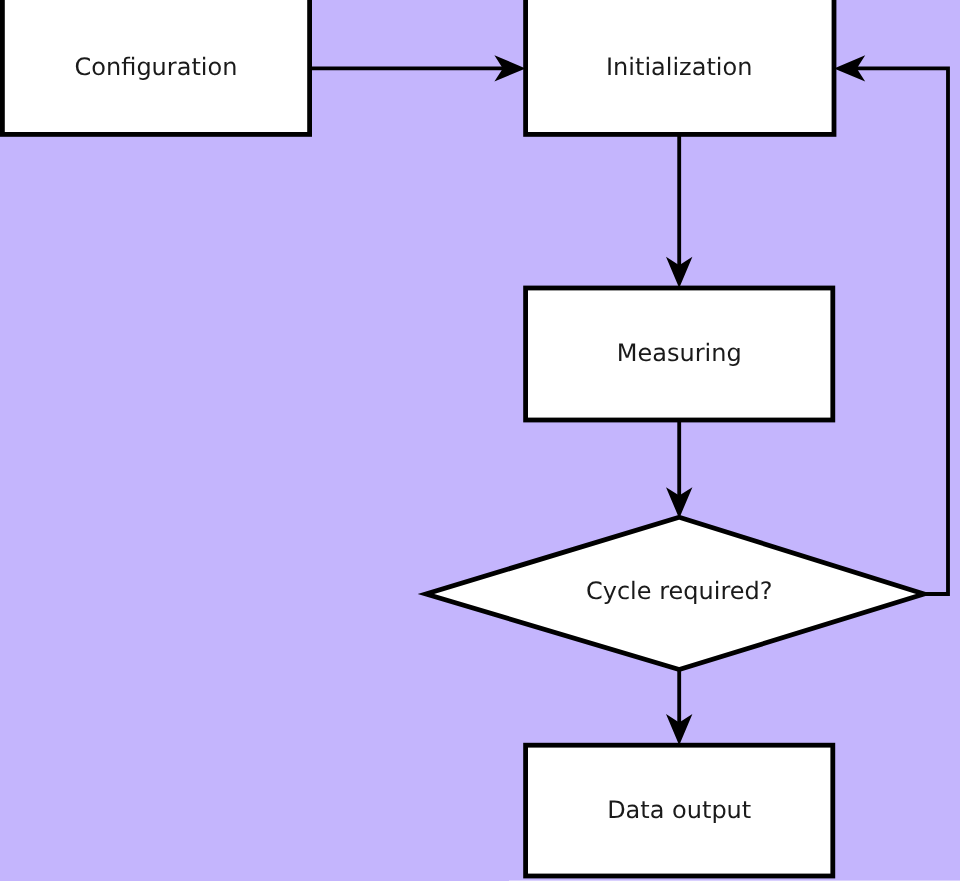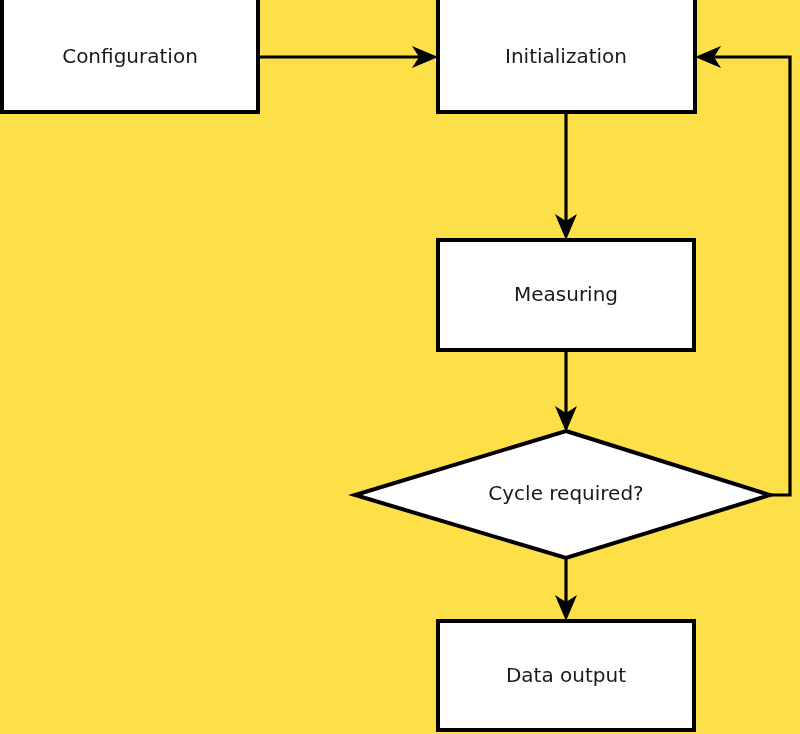--- a/index.html
+++ b/index.html
@@ -9,21 +9,21 @@
     background: #ffffff;
   }
   body {
     font-family: "DejaVu Sans", sans-serif;
     -webkit-font-smoothing: antialiased;
   }
   #canvas {
     position: relative;
     width: 800px;
     height: 734px;
-    background: #fde047;
+    background: #c4b5fd;
     overflow: hidden;
   }
   #flow-svg {
     position: absolute;
     top: 0;
     left: 0;
     width: 800px;
     height: 734px;
     display: block;
   }

